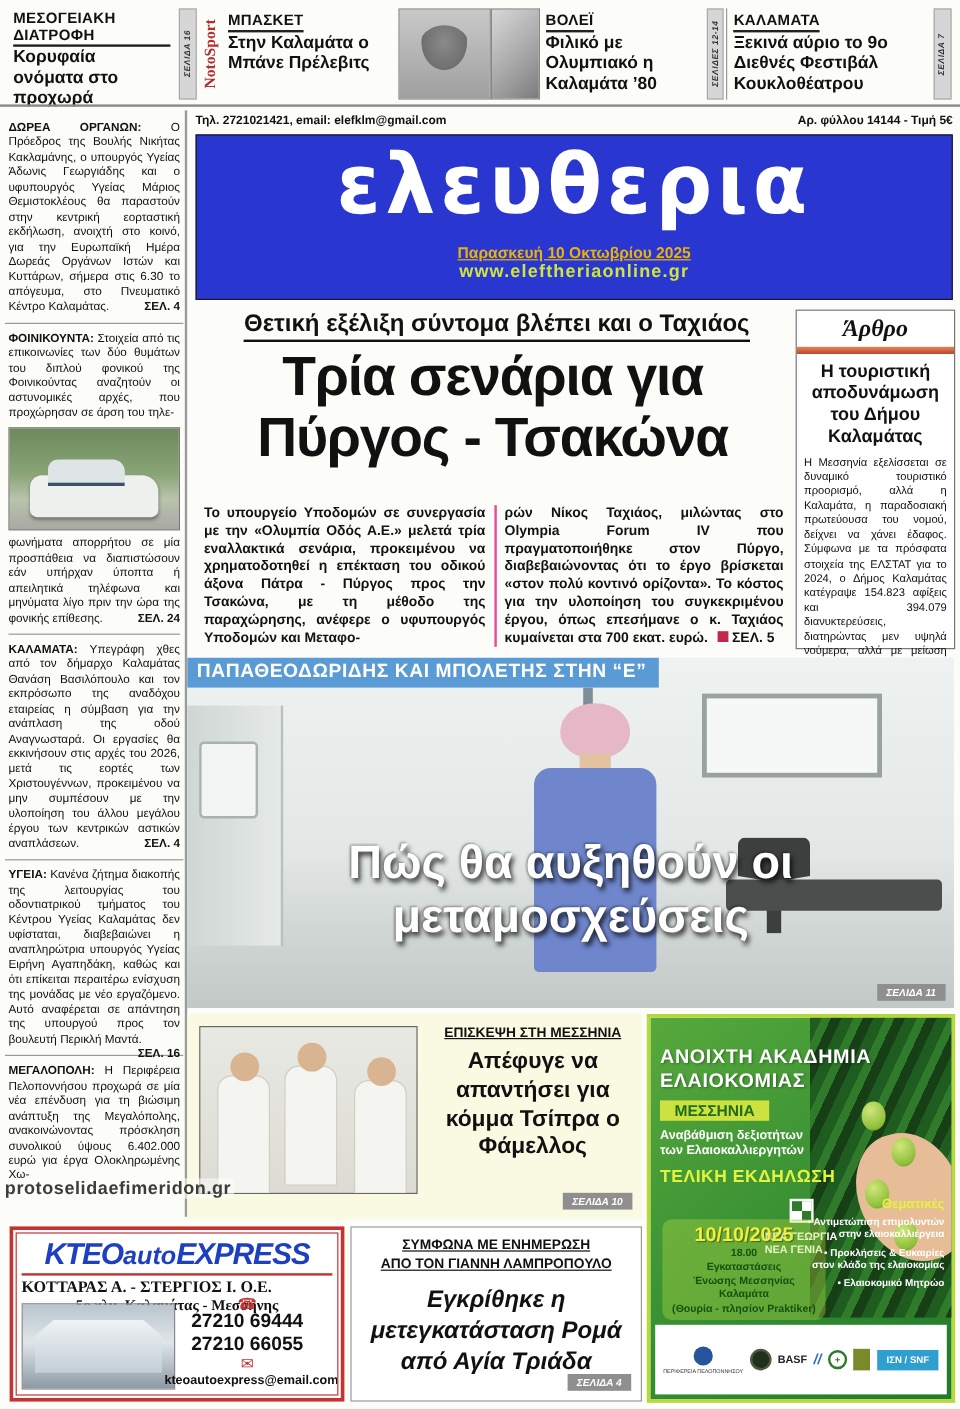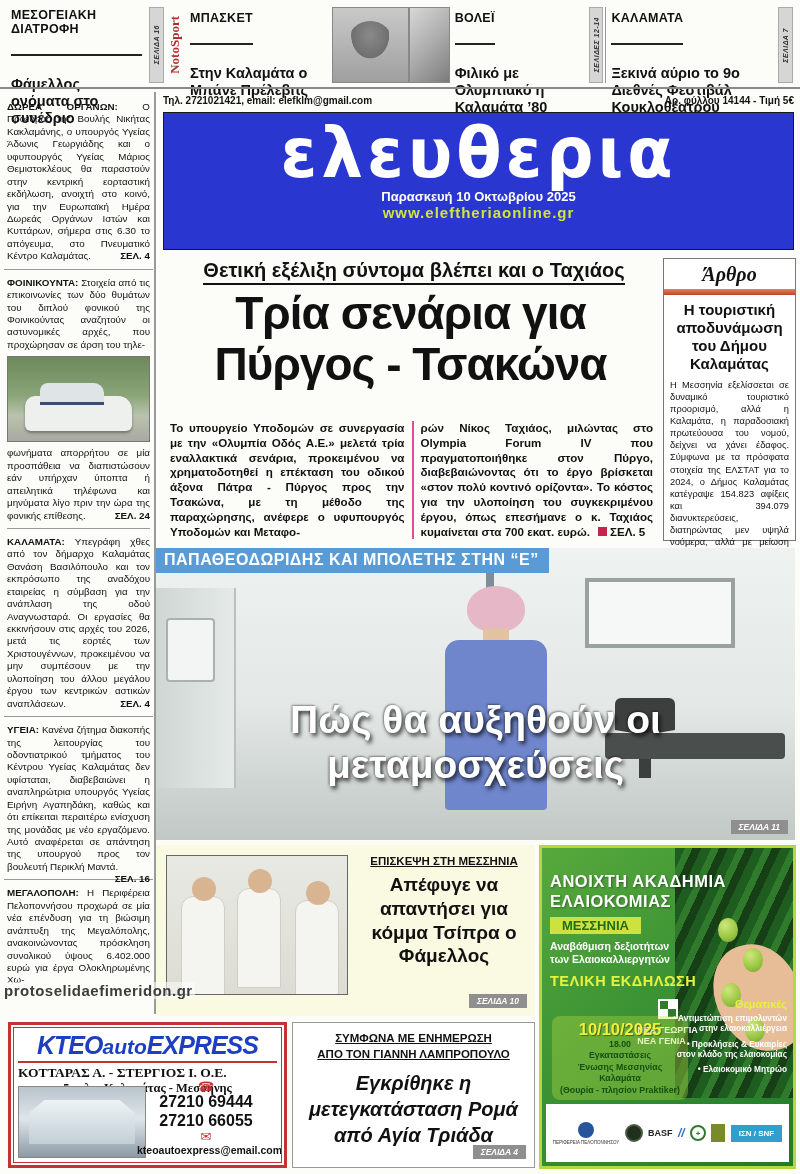--- a/index.html
+++ b/index.html
@@ -2,21 +2,21 @@
 <html lang="el"><head>
 <meta charset="utf-8">
 <style>
   * { margin:0; padding:0; box-sizing:border-box; }
   body { background:#e8e8e8; font-family:"Liberation Sans", sans-serif; }
   #page { position:relative; width:800px; height:1174px; margin:0 auto; background:#fcfcf9; overflow:hidden; color:#111; }
 
   
   .topbar { position:absolute; left:6px; top:5px; right:5px; height:80px; display:flex; align-items:stretch; }
   .teaser { padding:3px 5px 0 5px; }
-  .teaser .sec { font-size:12.5px; font-weight:bold; letter-spacing:.3px; border-bottom:2px solid #222; display:inline-block; padding-bottom:18px; margin-bottom:20px; }
+  .teaser .sec { font-size:12.5px; font-weight:bold; letter-spacing:.3px; border-bottom:2px solid #222; display:inline-block; padding-bottom:1px; margin-bottom:1px; }
   .teaser .ttl { font-size:14.5px; font-weight:bold; line-height:1.18; }
   .vtab { width:15px; background:#d6d6d6; border:1px solid #aaa; margin:2px 2px; display:flex; align-items:center; justify-content:center; }
   .vtab span { writing-mode:vertical-rl; transform:rotate(180deg); font-size:7px; font-weight:bold; font-style:italic; color:#333; letter-spacing:.5px; white-space:nowrap; }
   .noto { width:20px; display:flex; align-items:center; justify-content:center; }
   .noto span { writing-mode:vertical-rl; transform:rotate(180deg); font-family:"Liberation Serif", serif; font-weight:bold; font-size:13px; color:#b03030; }
   .tphoto { width:80px; margin:2px 0; border:1px solid #888; background:linear-gradient(180deg,#c9c9c9,#9f9f9f); position:relative; overflow:hidden; }
   .tphoto .head { position:absolute; left:50%; top:18%; width:58%; height:55%; transform:translateX(-50%); background:radial-gradient(ellipse at 50% 35%, #8a8a8a 0%, #6f6f6f 60%, transparent 62%); border-radius:50%; }
   .tphoto.hand { background:linear-gradient(135deg,#d8d8d8 0%, #a8a8a8 55%, #7c7c7c 100%); width:42px; }
   .vline { width:1px; background:#999; margin:2px 0; }
   .top-rule { position:absolute; left:0; right:0; top:87px; height:2px; background:#8a8a8a; }
@@ -29,21 +29,21 @@
   .pageref { font-weight:bold; float:right; }
   .lphoto { margin:5px 0; height:86px; border:1px solid #777; position:relative; overflow:hidden; background:linear-gradient(180deg,#6d8a5c 0%, #89a476 45%, #b9c3ad 70%, #a9a9a2 100%); }
   .lphoto .car { position:absolute; left:12%; bottom:12%; width:76%; height:42%; background:#eef0ee; border-radius:10px 14px 6px 6px; box-shadow:0 2px 3px rgba(0,0,0,.35); }
   .lphoto .car:before { content:""; position:absolute; left:14%; top:-38%; width:60%; height:55%; background:#dfe4e6; border-radius:8px 10px 0 0; border-bottom:3px solid #3a506b; }
   .leftdiv { position:absolute; left:154px; top:92px; width:2px; height:922px; background:#9a9a9a; }
 
   
   .contact-row { position:absolute; left:163px; top:95px; right:6px; display:flex; justify-content:space-between; font-size:10px; font-weight:bold; }
   .banner { position:absolute; left:163px; top:112px; right:6px; height:138px; background:#2a36d0; border:1px solid #1a1a1a; text-align:center; overflow:hidden; }
   .logo { margin-top:8px; font-size:66px; font-weight:bold; color:#fff; letter-spacing:4px; line-height:1; font-family:"DejaVu Sans", sans-serif; transform:scaleY(1.05); }
-  .bdate { margin-top:2px; color:#ffffff; font-weight:bold; font-size:13px; }
+  .bdate { margin-top:16px; color:#eab308; font-weight:bold; font-size:13px;text-decoration:underline; }
   .burl { color:#cfe43c; font-weight:bold; font-size:15px; letter-spacing:1px; }
 
   
   .kicker { position:absolute; left:168px; top:259px; width:492px; text-align:center; }
   .kicker span { font-size:20px; font-weight:bold; border-bottom:2px solid #111; padding-bottom:2px; }
   .headline { position:absolute; left:158px; top:288px; width:505px; text-align:center; font-weight:bold; font-size:46px; line-height:1.1; letter-spacing:-1px; }
   .bodycols { position:absolute; left:163px; top:421px; width:497px; height:118px; display:flex; }
   .bodycol { width:50%; padding:0 7px; font-size:11.6px; font-weight:bold; line-height:1.28; text-align:justify; }
   .bodycol + .bodycol { border-left:2px solid #ec4899; }
   .sq { display:inline-block; width:9px; height:9px; background:#c0274a; margin:0 3px 0 8px; }
@@ -139,21 +139,21 @@
   .watermark { position:absolute; left:2px; top:982px; z-index:9; font-size:15px; font-weight:bold; color:#3c3c3c; letter-spacing:.5px; background:rgba(252,252,249,.6); padding:0 2px; }
 </style>
 </head>
 <body>
 
 <div id="page">
 
   <div class="topbar">
     <div class="teaser" style="width:146px">
       <span class="sec">ΜΕΣΟΓΕΙΑΚΗ ΔΙΑΤΡΟΦΗ</span>
-      <div class="ttl">Φάμελλος ονόματα στο συνέδριο</div>
+      <div class="ttl">Κορυφαία ονόματα στο προχωρά</div>
     </div>
     <div class="vtab">
         <span>ΣΕΛΙΔΑ 16</span>
       </div>
     <div class="noto">
         <span>NotoSport</span>
       </div>
     <div class="teaser" style="width:152px">
       <span class="sec">ΜΠΑΣΚΕΤ</span>
       <div class="ttl">Στην Καλαμάτα ο Μπάνε Πρέλεβιτς</div>

